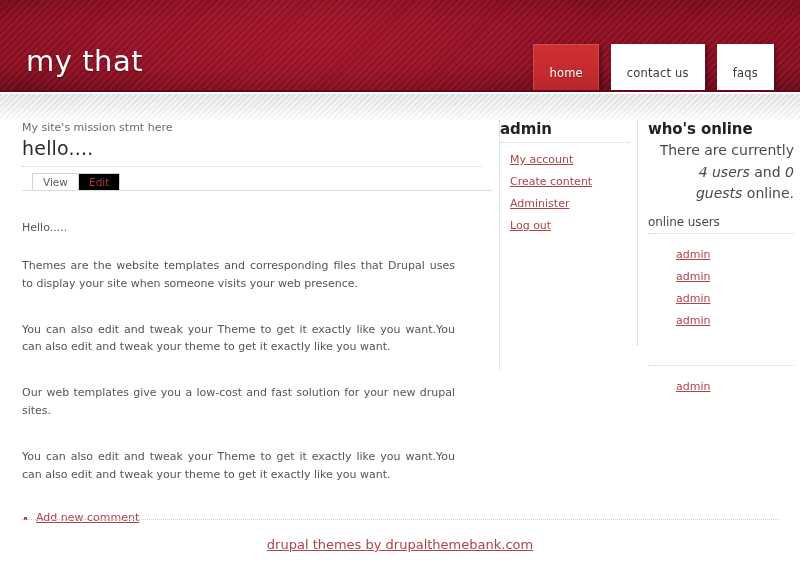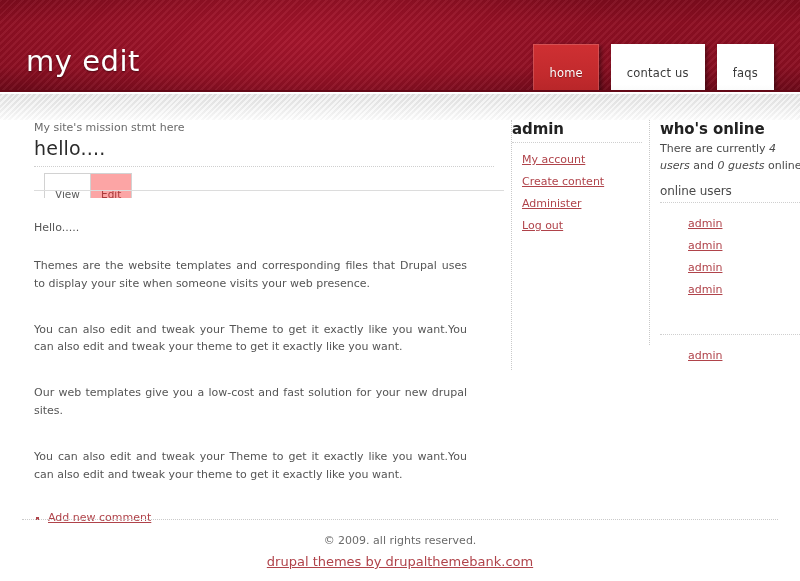--- a/index.html
+++ b/index.html
@@ -72,21 +72,21 @@
     background-image:
       repeating-linear-gradient(135deg,
         rgba(0,0,0,0.022) 0px,
         rgba(0,0,0,0.022) 2px,
         rgba(255,255,255,0.5) 2px,
         rgba(255,255,255,0.5) 4px),
       linear-gradient(to bottom, #e2e2e2 0%, #ededed 45%, #fafafa 88%, #ffffff 100%);
   }
 
   
-  #body { position:absolute; left:12px; top:120px; width:636px; height:399px; }
+  #body { position:absolute; left:0; top:120px; width:636px; height:399px; }
 
   #main   { position:absolute; left:22px;  top:0;  width:460px; }
   #colmid { position:absolute; left:500px; top:0;  width:130px; }
   #colright{position:absolute; left:648px; top:0;  width:146px; }
 
   .vdiv {
     position:absolute; top:0; width:0; height:399px;
     border-left:1px dotted #c9c9c9;
   }
   #vdiv1 { left: 499px; height: 250px; }
@@ -101,28 +101,28 @@
     margin: 0 0 0 0; line-height: 1.25; letter-spacing:0.2px;
   }
   .title-rule {
     border-top: 1px dotted #cfcfcf; margin: 5px 0 0 0; height:0;
   }
 
   .tabs { position:relative; height:24px; margin: 6px 0 0 10px; }
   .tab {
     position:absolute; top:0;
     height:17px; line-height:17px;
-    padding: 12px 10px;
+    padding: 0 10px;
     font-size: 10.5px;
     border:1px solid #d2d2d2;
     border-bottom:none;
     cursor:pointer;
   }
   .tab.view { left:0;  background:#ffffff; color:#5c5c5c; }
-  .tab.edit { left:46px; background:#fca5a5; color:#a83a3a; }
+  .tab.edit { left:46px; background:#000000; color:#a83a3a; }
   .tabs-rule {
     position:absolute; left:-10px; top:17px; width:470px;
     border-top:1px solid #dcdcdc; height:0;
   }
 
   .body-copy { margin-top: 22px; }
   .body-copy p {
     font-size: 11px; color:#555555;
     line-height: 1.62;
     margin: 0 0 28px 0;
@@ -152,22 +152,23 @@
   }
 
   .menu { list-style:none; margin:0; padding:0 0 0 10px; }
   .menu li { margin: 0 0 3px 0; }
   .menu a {
     font-size: 11px; color:#b0434a; 
   }
 
   
   .who-text {
-    font-size: 11px; color:#4a4a4a; line-height:1.55;
+    font-size: 14px; color:#4a4a4a; line-height:1.55;
     margin: 2px 0 10px 0;
+    text-align: right;
   }
   .who-text em { font-style: italic; }
 
   .user-list { list-style:none; margin:0; padding: 4px 0 0 28px; }
   .user-list li { margin: 0 0 3px 0; }
   .user-list a { font-size:11px; color:#b0434a; text-decoration:underline; }
 
   .spacer-new { height: 30px; }
 
   
@@ -178,21 +179,21 @@
   .footer-inner { text-align:center; padding-top: 14px; }
   .footer-copy { font-size:11px; color:#6a6a6a; margin:0 0 4px 0; }
   .footer-link { font-size:13px; color:#b0434a; text-decoration:underline; }
 </style>
 </head>
 <body>
 
 <div id="page">
 
   <div id="banner">
-    <div id="logo">my edit</div>
+    <div id="logo">my that</div>
 
     <div id="nav">
       <div class="nav-item active">home</div>
       <div class="nav-item">contact us</div>
       <div class="nav-item">faqs</div>
     </div>
   </div>
 
   <div id="subhead"></div>
 
@@ -258,18 +259,17 @@
       <ul class="user-list">
         <li><a href="#">admin</a></li>
       </ul>
 
     </div>
   </div>
 
   <div id="footer">
     <div class="footer-rule"></div>
     <div class="footer-inner">
-      <p class="footer-copy">© 2009. all rights reserved.</p>
       <a href="#" class="footer-link">drupal themes by drupalthemebank.com</a>
     </div>
   </div>
 
 </div>
 
 </body></html>

